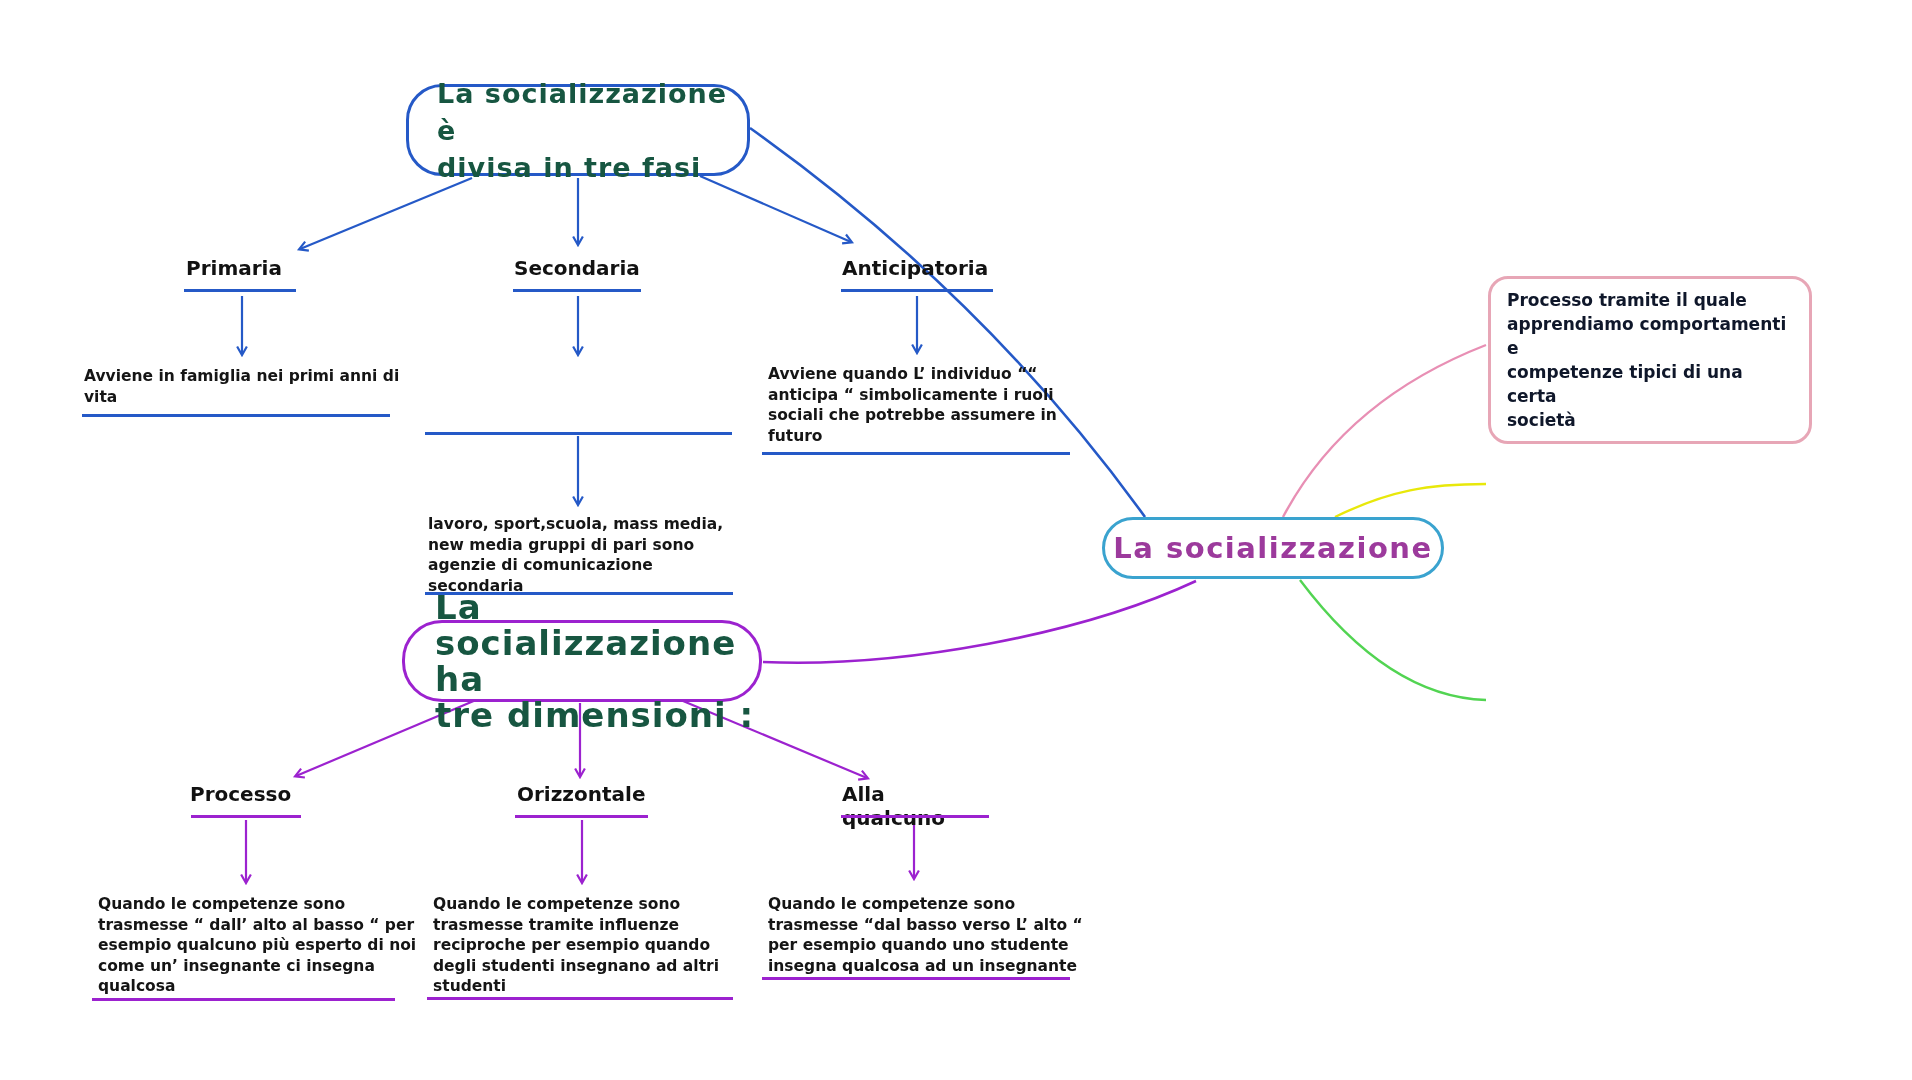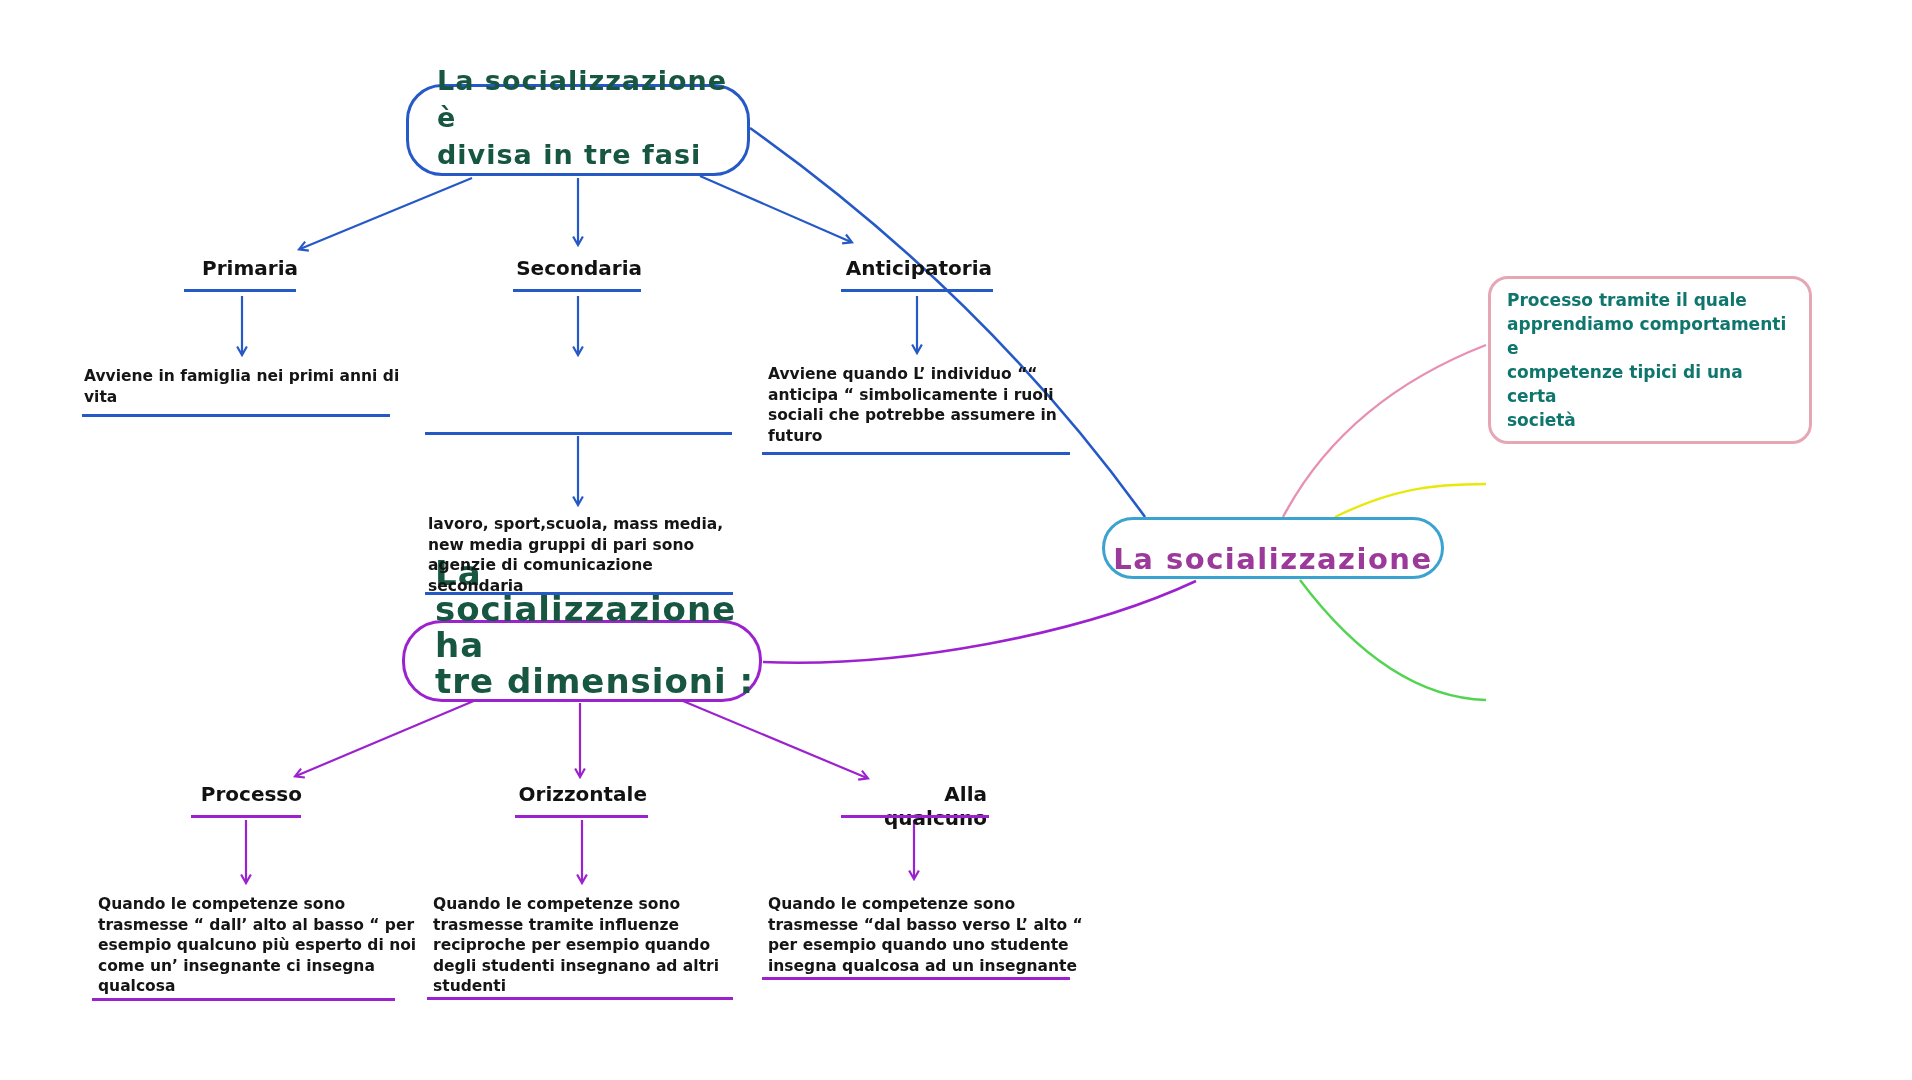--- a/index.html
+++ b/index.html
@@ -1,33 +1,33 @@
 <!DOCTYPE html>
 <html><head>
 <meta charset="utf-8">
 <style>
   html,body{margin:0;padding:0;background:#ffffff;}
   .stage{position:relative;width:1912px;height:1080px;background:#ffffff;overflow:hidden;
          font-family:"DejaVu Sans",sans-serif;}
   .wires{position:absolute;left:0;top:0;width:1912px;height:1080px;}
-  .node{position:absolute;background:#ffffff;box-sizing:border-box;display:flex;align-items:flex-end;}
+  .node{position:absolute;background:#ffffff;box-sizing:border-box;display:flex;align-items:center;}
   .node-title{white-space:pre-line;font-weight:bold;letter-spacing:1px;}
   .node-fasi{left:406px;top:84px;width:344px;height:92px;border:3px solid #2559c7;border-radius:36px;padding-left:28px;}
   .node-fasi .node-title{font-size:27px;line-height:37px;color:#175641;}
   .node-dim{left:402px;top:620px;width:360px;height:82px;border:3px solid #9c22cf;border-radius:40px;padding-left:30px;}
   .node-dim .node-title{font-size:34px;line-height:36px;color:#175641;}
   .node-central{left:1102px;top:517px;width:342px;height:62px;border:3px solid #3aa3cf;border-radius:31px;justify-content:center;}
   .node-central .node-title{font-size:29px;color:#9c3a9c;letter-spacing:1.5px;}
-  .blabel{position:absolute;font-size:20px;font-weight:bold;color:#121212;text-align:right;}
+  .blabel{position:absolute;font-size:20px;font-weight:bold;color:#121212;text-align:left;}
   .uline{position:absolute;height:3px;}
   .uline.blue{background:#2559c7;}
   .uline.purple{background:#9c22cf;}
   .desc{position:absolute;font-size:15.5px;line-height:20.5px;font-weight:bold;color:#151515;white-space:pre-line;}
   .card{position:absolute;background:#ffffff;box-sizing:border-box;white-space:pre-line;
-        font-weight:bold;color:#0f766e;}
+        font-weight:bold;color:#0f172a;}
   .card-pink{left:1488px;top:276px;width:324px;min-height:106px;border:3px solid #e7a6b6;border-radius:20px;
              padding:9px 16px;font-size:17px;line-height:24px;}
   .card-yellow{left:1488px;top:396px;width:348px;min-height:172px;border:3px solid #eded0a;border-radius:24px;
              padding:11px 16px;font-size:17px;line-height:24px;}
   .card-green{left:1488px;top:583px;width:332px;min-height:238px;border:3px solid #4cd44c;border-radius:26px;
              padding:10px 16px;font-size:19.5px;line-height:26px;}
 </style>
 </head>
 <body>
 

